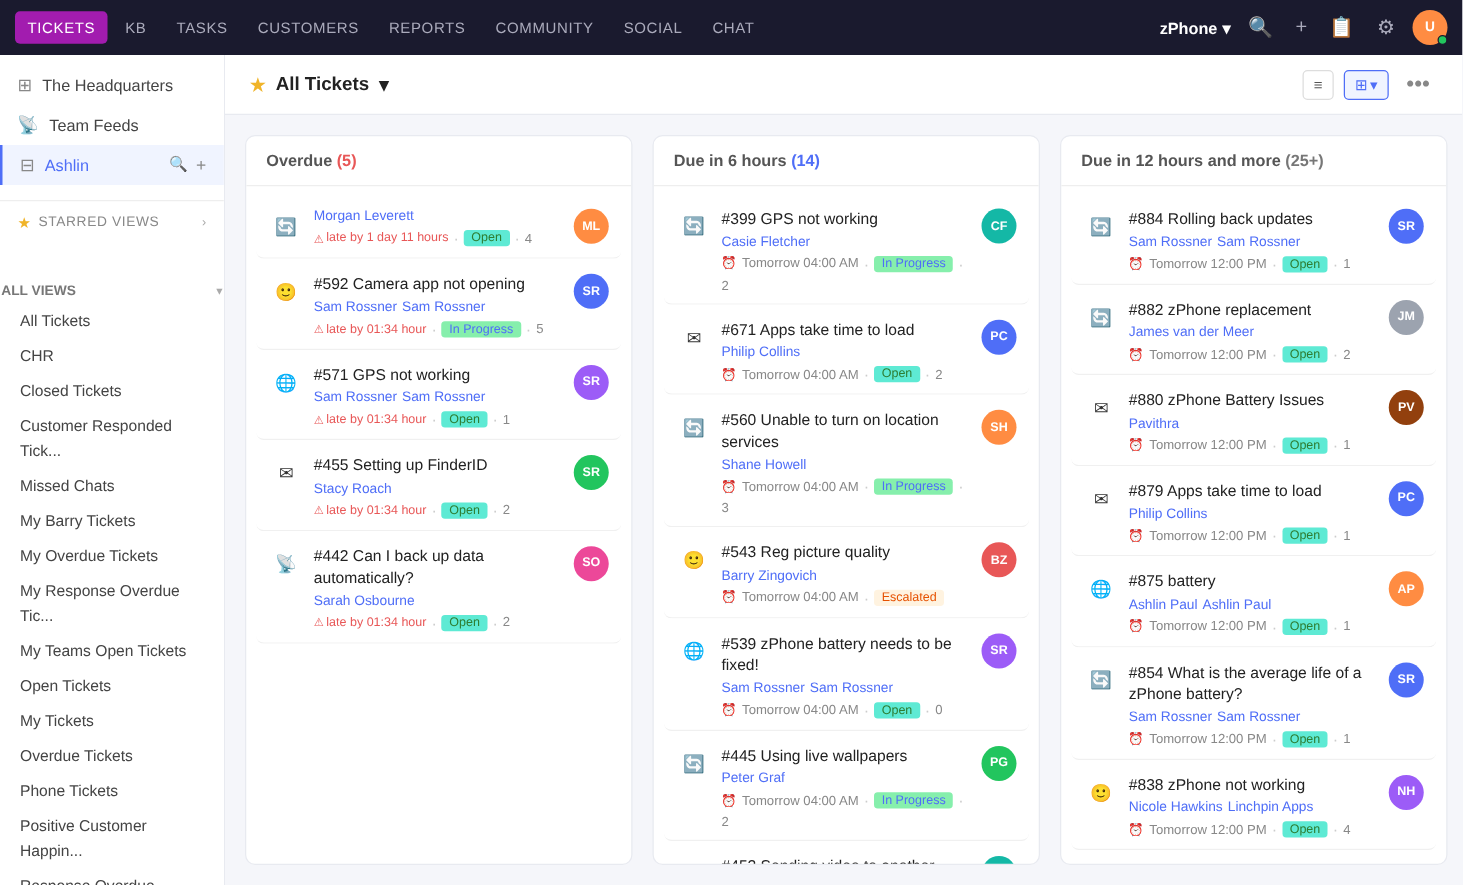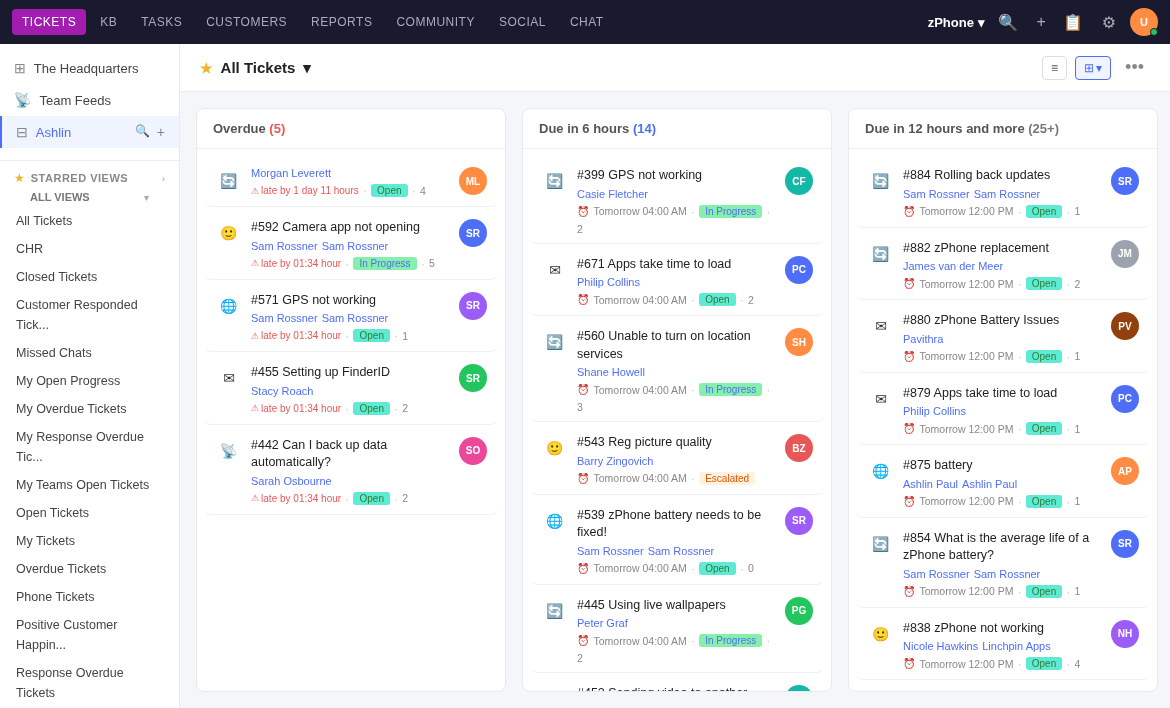--- a/index.html
+++ b/index.html
@@ -19,21 +19,21 @@
     
     .main-layout { display: flex; flex: 1; overflow: hidden; }
 
     
     .sidebar { width: 180px; background: #fff; border-right: 1px solid #e8eaf0; display: flex; flex-direction: column; overflow-y: auto; flex-shrink: 0; }
     .sidebar-section { padding: 8px 0; }
     .sidebar-item { display: flex; align-items: center; gap: 8px; padding: 8px 14px; cursor: pointer; color: #444; font-size: 13px; }
     .sidebar-item.active { background: #f0f4ff; color: #4f6ef7; border-left: 2px solid #4f6ef7; }
     .sidebar-icon { font-size: 14px; color: #888; flex-shrink: 0; }
     .sidebar-divider { border: none; border-top: 1px solid #eee; margin: 4px 0; }
-    .all-views-header { display: flex; align-items: center; justify-content: space-between; padding: 4px 30px; }
+    .all-views-header { display: flex; align-items: center; justify-content: space-between; padding: 4px 1px; margin-top: 36px; }
     .all-views-title { font-size: 11px; color: #777; font-weight: 600; text-transform: uppercase; }
     .all-views-arrow { font-size: 10px; color: #aaa; }
     .view-link { padding: 4px 14px 4px 16px; font-size: 12.5px; color: #444; cursor: pointer; line-height: 1.6; }
     .starred-header { display: flex; align-items: center; padding: 6px 14px 2px; gap: 6px; }
     .starred-expand { font-size: 10px; color: #aaa; margin-left: auto; }
 
     
     .content-area { flex: 1; display: flex; flex-direction: column; overflow: hidden; }
 
     
@@ -134,34 +134,34 @@
         </div>
         <div style="display:flex;gap:6px;">
           <span style="font-size:12px;color:#888;">🔍</span>
           <span style="font-size:14px;color:#888;">+</span>
         </div>
       </div>
     </div>
     <hr class="sidebar-divider">
     <div class="starred-header">
       <span style="color:#f0b429;font-size:12px;">★</span>
-      <span style="font-size:11px;font-weight:700;color:#888;text-transform:uppercase;letter-spacing:0.5px;">STARRED VIEWS</span>
+      <span style="font-size:11px;font-weight:400;color:#888;text-transform:uppercase;letter-spacing:0.5px;">STARRED VIEWS</span>
       <span class="starred-expand">›</span>
     </div>
     <div class="all-views-header">
       <span class="all-views-title">ALL VIEWS</span>
       <span class="all-views-arrow">▾</span>
     </div>
     <div>
       <div class="view-link">All Tickets</div>
       <div class="view-link">CHR</div>
       <div class="view-link">Closed Tickets</div>
       <div class="view-link">Customer Responded Tick...</div>
       <div class="view-link">Missed Chats</div>
-      <div class="view-link">My Open Progress</div>
+      <div class="view-link">My Barry Tickets</div>
       <div class="view-link">My Overdue Tickets</div>
       <div class="view-link">My Response Overdue Tic...</div>
       <div class="view-link">My Teams Open Tickets</div>
       <div class="view-link">Open Tickets</div>
       <div class="view-link">My Tickets</div>
       <div class="view-link">Overdue Tickets</div>
       <div class="view-link">Phone Tickets</div>
       <div class="view-link">Positive Customer Happin...</div>
       <div class="view-link">Response Overdue Tickets</div>
     </div>

